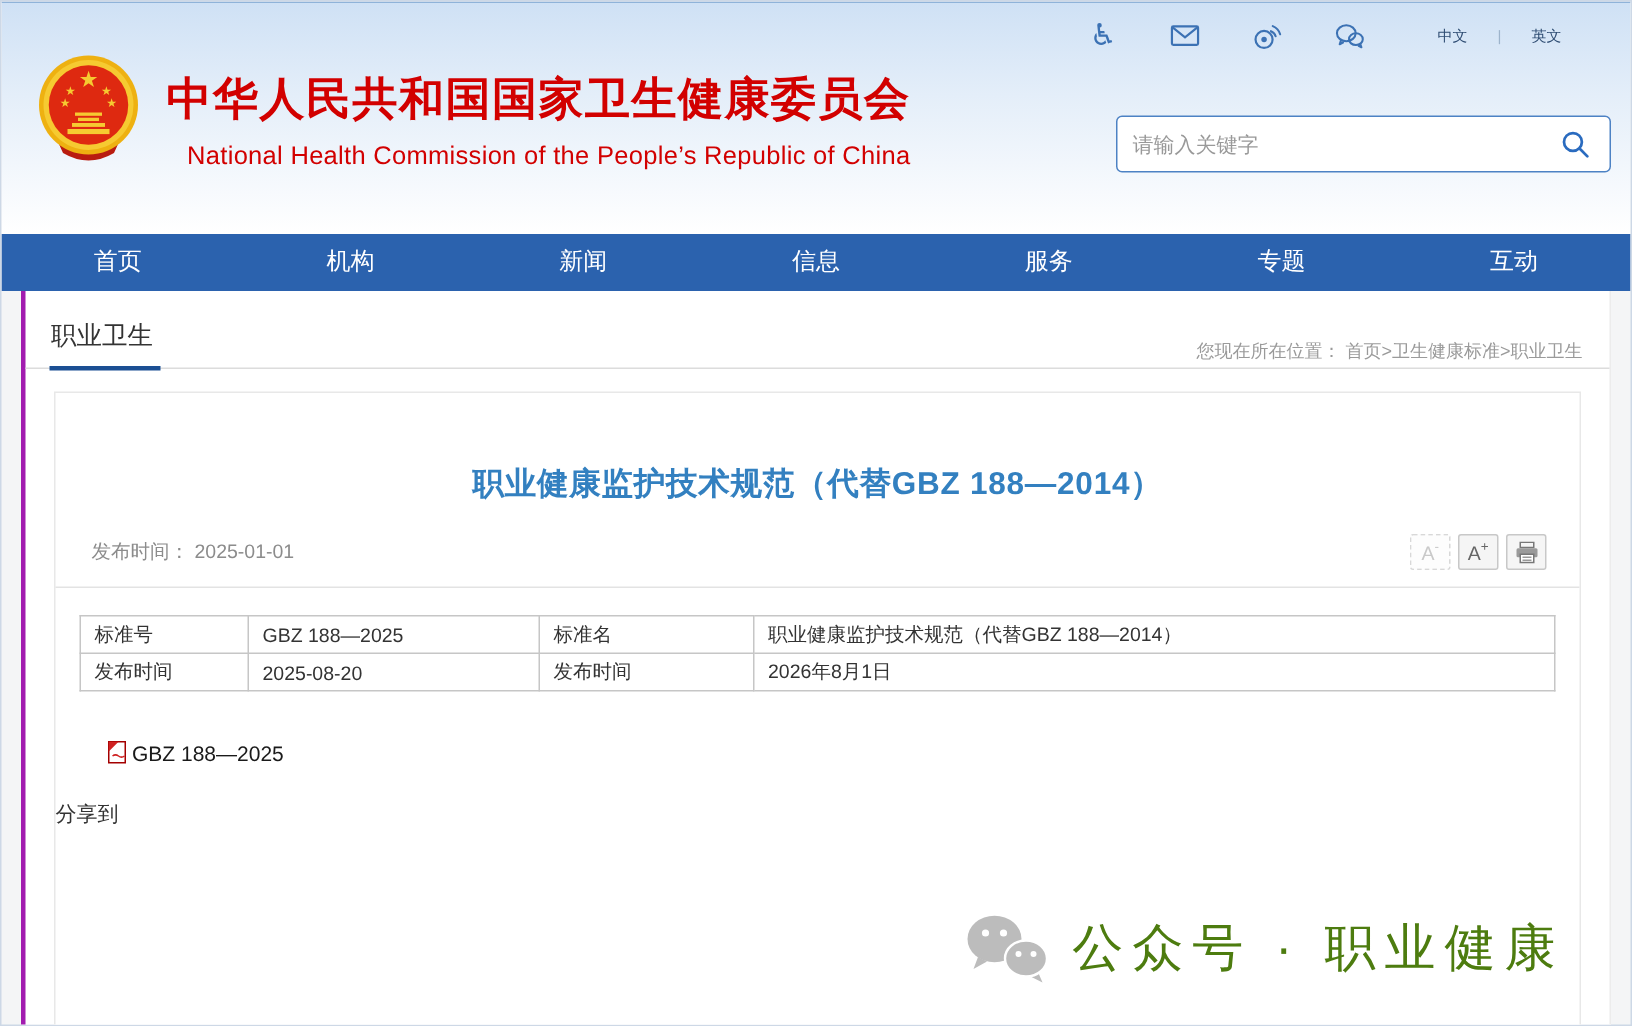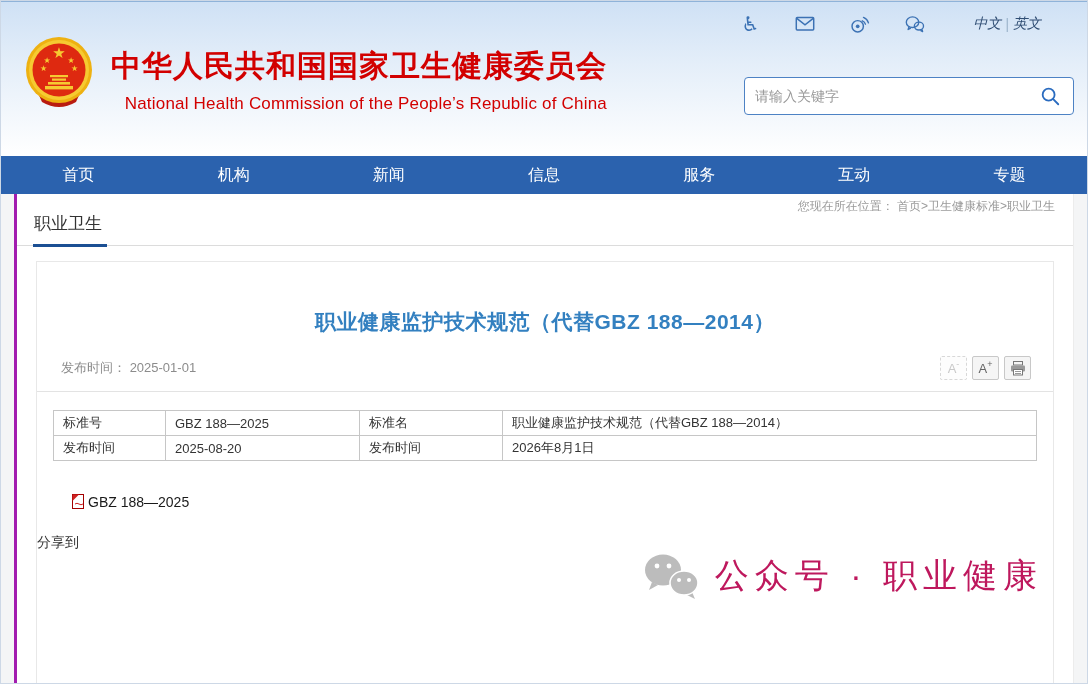--- a/index.html
+++ b/index.html
@@ -16,21 +16,21 @@
     background:linear-gradient(180deg,#cfe1f5 0%,#e4eef9 40%,#ffffff 100%);
     border-top:1px solid #8fb3d9;
   }
   .topbar {
     display:flex; justify-content:flex-end; align-items:center;
     padding:10px 46px 0 0; gap:33px; height:34px;
   }
   .topbar .tb-icon { width:22px; height:22px; color:#3c72b4; display:flex; align-items:center; justify-content:center; cursor:pointer; }
   .tb-icon svg { display:block; }
   .access-glyph { font-size:20px; line-height:1; color:#3c72b4; }
-  .langs { display:flex; align-items:center; gap:4px; font-size:14px; color:#2f4d73; margin-left:14px;font-style:italic; }
+  .langs { display:flex; align-items:center; gap:20px; font-size:10px; color:#2f4d73; margin-left:14px; }
   .langs .lang { cursor:pointer; }
   .langs .sep { color:#9db4cc; }
 
   .brand { position:absolute; left:22px; top:34px; display:flex; align-items:flex-start; }
   .emblem { width:72px; height:74px; }
   .brand-text { margin:10px 0 0 16px;text-align:right; }
   .brand-zh { font-size:30px; font-weight:bold; color:#d20000; letter-spacing:1px; }
   .brand-en { font-size:17px; color:#d20000; margin-top:7px; letter-spacing:0.2px; }
 
   .searchbox {
@@ -54,21 +54,21 @@
   
   .container {
     width:1060px; height:491px; margin:0 auto; background:#fff;
     border-left:3px solid #a21caf; border-right:1px solid #ececec; position:relative;
   }
   .crumb-row { position:relative; padding:18px 18px 0 16px; border-bottom:1px solid #dcdcdc; }
   .section-tab {
     display:inline-block; font-size:17px; color:#333; padding:0 5px 9px 1px;
     border-bottom:3px solid #1b4f93; margin-bottom:-2px; cursor:pointer;
   }
-  .location { position:absolute; right:18px; top:4px; font-size:12px; color:#9a9a9a; }
+  .location { position:absolute; right:18px; top:32px; font-size:12px; color:#9a9a9a; }
   .location a { color:#9a9a9a; text-decoration:none; cursor:pointer; }
 
   
   .article-box {
     margin:15px 19px 0 19px; background:#fff; border:1px solid #e8e8e8; height:560px;
   }
   .art-title {
     text-align:center; color:#3380c0; font-size:21px; font-weight:bold; margin-top:46px;
     letter-spacing:0.5px;
   }
@@ -85,21 +85,21 @@
   .meta-divider { border-bottom:1px solid #e3e3e3; margin-top:9px; }
 
   table.std { border-collapse:collapse; margin:18px 16px 0 16px; width:calc(100% - 32px); table-layout:fixed; font-size:13px; color:#333; }
   table.std td { border:1px solid #c6c6c6; padding:3px 9px; height:17px; overflow:hidden; white-space:nowrap; }
   .w1{width:112px;} .w2{width:194px;} .w3{width:143px;}
 
   .attach-row { margin:32px 0 0 34px; display:flex; align-items:center; gap:2px; font-size:14px; color:#1a1a1a; cursor:pointer; }
   .share-row { margin-top:24px; text-align:left; padding-right:176px; font-size:14px; color:#333; }
   .share-row span { cursor:pointer; }
 
-  .watermark { display:flex; justify-content:flex-end; align-items:center; gap:14px; padding-right:10px; color:#be185d; }
+  .watermark { margin-top:56px; display:flex; justify-content:flex-end; align-items:center; gap:14px; padding-right:10px; color:#4d7c0f; }
   .wm-text { font-size:34px; letter-spacing:6px; }
 </style>
 </head>
 <body>
 
 <div class="page">
 
   <div class="header">
     <div class="topbar">
       <div class="tb-icon">
@@ -166,22 +166,22 @@
       </div>
     </div>
   </div>
 
   <div class="nav">
     <div class="nav-item">首页</div>
     <div class="nav-item">机构</div>
     <div class="nav-item">新闻</div>
     <div class="nav-item">信息</div>
     <div class="nav-item">服务</div>
+    <div class="nav-item">专题</div>
     <div class="nav-item">互动</div>
-    <div class="nav-item">专题</div>
   </div>
 
   <div class="container">
 
     <div class="crumb-row">
       <span class="section-tab">职业卫生</span>
       <span class="location">
         <span>您现在所在位置：</span>
         <a>首页</a><span>&gt;</span><a>卫生健康标准</a><span>&gt;</span><span>职业卫生</span>
       </span>

